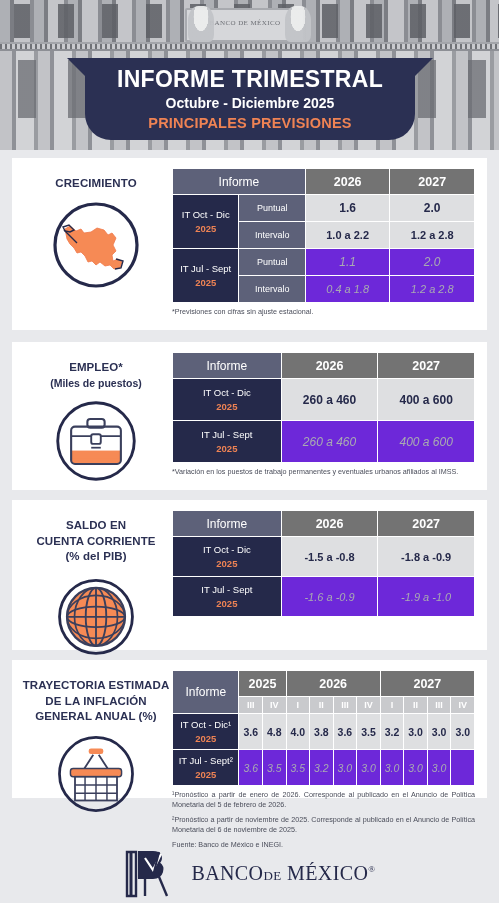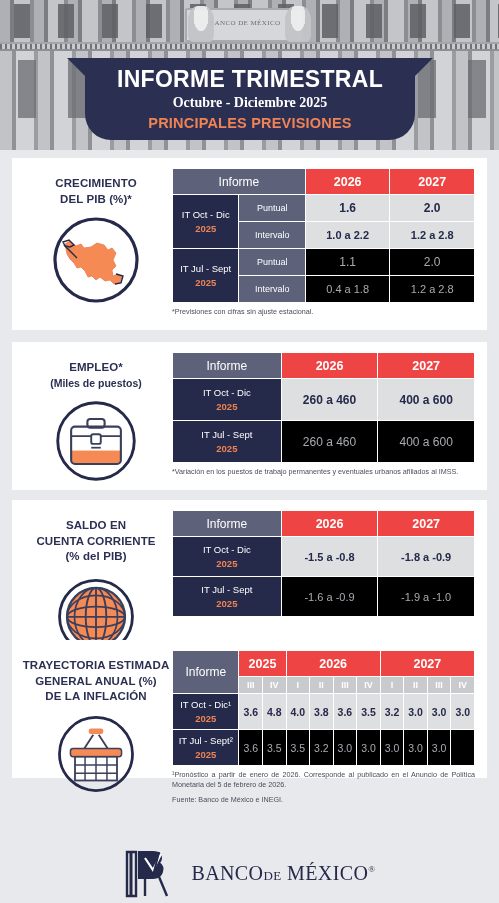--- a/index.html
+++ b/index.html
@@ -106,21 +106,21 @@
   }
   .banner::before { left: -18px; border-top-right-radius: 0; clip-path: polygon(100% 0,100% 100%,0 0); }
   .banner::after  { right: -18px; clip-path: polygon(0 0,100% 0,0 100%); }
 
   .banner .t1 {
     font-size: 23px; font-weight: bold; color: #ffffff;
     letter-spacing: .3px; line-height: 1.18;
   }
   .banner .t2 {
     font-size: 14px; font-weight: bold; color: #ffffff;
-    margin-top: 2px; line-height: 1.2; font-family: Liberation Serif, serif;
+    margin-top: 2px; line-height: 1.2;
   }
   .banner .t3 {
     font-size: 14.5px; font-weight: bold; color: #ef8354;
     margin-top: 3px; letter-spacing: .2px;
   }
 
   
   .card {
     position: absolute;
     left: 12px;
@@ -171,21 +171,21 @@
     vertical-align: middle;
   }
   .h-informe {
     background: #5d6179;
     color: #ffffff;
     font-size: 12px;
     font-weight: normal;
     height: 26px;
   }
   .h-year {
-    background: #ef4444;
+    background: #737373;
     color: #ffffff;
     font-size: 12.5px;
     font-weight: bold;
     height: 26px;
   }
   .h-quarter {
     background: #c9cacd;
     color: #ffffff;
     font-size: 9px;
     font-weight: bold;
@@ -207,25 +207,26 @@
   }
   .val-strong {
     background: #dedfe1;
     color: #25294a;
     font-weight: bold;
     font-size: 12px;
     height: 27px;
     margin-left: 42px;
   }
   .val-weak {
-    background: #000000;
+    background: #6d28d9;
     color: #a9abb1;
     font-weight: normal;
     font-size: 12px;
     height: 27px;
+    font-style: italic;
   }
   .val-strong.sm, .val-weak.sm { font-size: 11px; }
   .val-strong.tiny { font-size: 10.5px; }
   .val-weak.tiny  { font-size: 10.5px; }
 
   .foot {
     font-size: 7.2px;
     color: #4a4d5a;
     margin-top: 4px;
     line-height: 1.45;
@@ -272,21 +273,20 @@
 <div class="banner">
   <div class="t1">INFORME TRIMESTRAL</div>
   <div class="t2">Octubre - Diciembre 2025</div>
   <div class="t3">PRINCIPALES PREVISIONES</div>
 </div>
 
 <div class="card" style="top:158px;height:172px;">
   <div class="card-inner">
     <div class="left-col">
       <div class="sect-title">CRECIMIENTO</div>
-      <div class="sect-title">DEL PIB (%)*</div>
       <div class="icon-wrap">
         <svg width="92" height="92" viewBox="0 0 92 92">
           <circle cx="46" cy="46" r="41" fill="none" stroke="#25294a" stroke-width="3.2"></circle>
           <path d="M15 30 L20 27 L26 32 L31 30 L34 34 L41 33 L47 29 L54 31 L58 36 L62 34
                    L66 39 L63 46 L66 52 L62 56 L63 62 L68 60 L72 63 L70 69 L64 70 L60 66
                    L55 67 L50 63 L46 66 L42 62 L38 63 L35 57 L31 53 L27 54 L24 49 L20 45
                    L17 40 Z" fill="#f68a55" stroke="#f0794a" stroke-width="0.8"></path>
           <path d="M13 28 L19 26 L24 31 L20 33 L15 32 Z" fill="none" stroke="#25294a" stroke-width="1.4"></path>
           <path d="M14 31 L22 39 L27 44" fill="none" stroke="#25294a" stroke-width="1.4"></path>
           <path d="M66 60 L73 62 L71 69 L65 70" fill="none" stroke="#25294a" stroke-width="1.4"></path>
@@ -444,26 +444,26 @@
           </td>
           <td class="val-weak sm" style="height:40px">-1.6 a -0.9</td>
           <td class="val-weak sm" style="height:40px">-1.9 a -1.0</td>
         </tr>
       </tbody>
         </table>
     </div>
   </div>
 </div>
 
-<div class="card" style="top:640px;height:138px;">
+<div class="card" style="top:660px;height:138px;">
   <div class="card-inner">
     <div class="left-col">
       <div class="sect-title">TRAYECTORIA ESTIMADA</div>
+      <div class="sect-title">DE LA INFLACIÓN</div>
       <div class="sect-title">GENERAL ANUAL (%)</div>
-      <div class="sect-title">DE LA INFLACIÓN</div>
       <div class="icon-wrap">
         <svg width="84" height="84" viewBox="0 0 92 92">
           <circle cx="46" cy="46" r="40" fill="none" stroke="#25294a" stroke-width="3"></circle>
           <rect x="38" y="18" width="16" height="6" rx="2.5" fill="#f68a55"></rect>
           <path d="M30 45 L43 25 M62 45 L49 25" fill="none" stroke="#3a3f5c" stroke-width="2"></path>
           <rect x="18" y="40" width="56" height="9" rx="3" fill="#f68a55" stroke="#3a3f5c" stroke-width="1.6"></rect>
           <rect x="23" y="49" width="46" height="26" fill="#ffffff" stroke="#3a3f5c" stroke-width="2"></rect>
           <line x1="23" y1="58" x2="69" y2="58" stroke="#3a3f5c" stroke-width="1.6"></line>
           <line x1="23" y1="67" x2="69" y2="67" stroke="#3a3f5c" stroke-width="1.6"></line>
           <line x1="34" y1="49" x2="34" y2="75" stroke="#3a3f5c" stroke-width="1.6"></line>
@@ -534,20 +534,21 @@
           <td class="val-weak tiny">3.0</td>
           <td class="val-weak tiny">3.0</td>
           <td class="val-weak tiny">3.0</td>
           <td class="val-weak tiny">3.0</td>
           <td class="val-weak tiny">3.0</td>
           <td class="val-weak tiny"></td>
         </tr>
       </tbody>
         </table>
       <div class="foot just">¹Pronóstico a partir de enero de 2026. Corresponde al publicado en el Anuncio de Política Monetaria del 5 de febrero de 2026.</div>
+      <div class="foot just">²Pronóstico a partir de noviembre de 2025. Corresponde al publicado en el Anuncio de Política Monetaria del 6 de noviembre de 2025.</div>
       <div class="foot">Fuente: Banco de México e INEGI.</div>
     </div>
   </div>
 </div>
 
 <div class="footer">
   <svg width="52" height="54" viewBox="0 0 52 54">
     <path d="M8 6 L8 50" stroke="#25294a" stroke-width="3" fill="none"></path>
     <path d="M4 6 L13 6 L13 50 L4 50 Z" fill="none" stroke="#25294a" stroke-width="2.4"></path>
     <path d="M16 6 L30 6 C38 6 40 12 36 17 C42 21 40 32 30 32 L16 32 Z" fill="#25294a" stroke="#25294a" stroke-width="2"></path>

